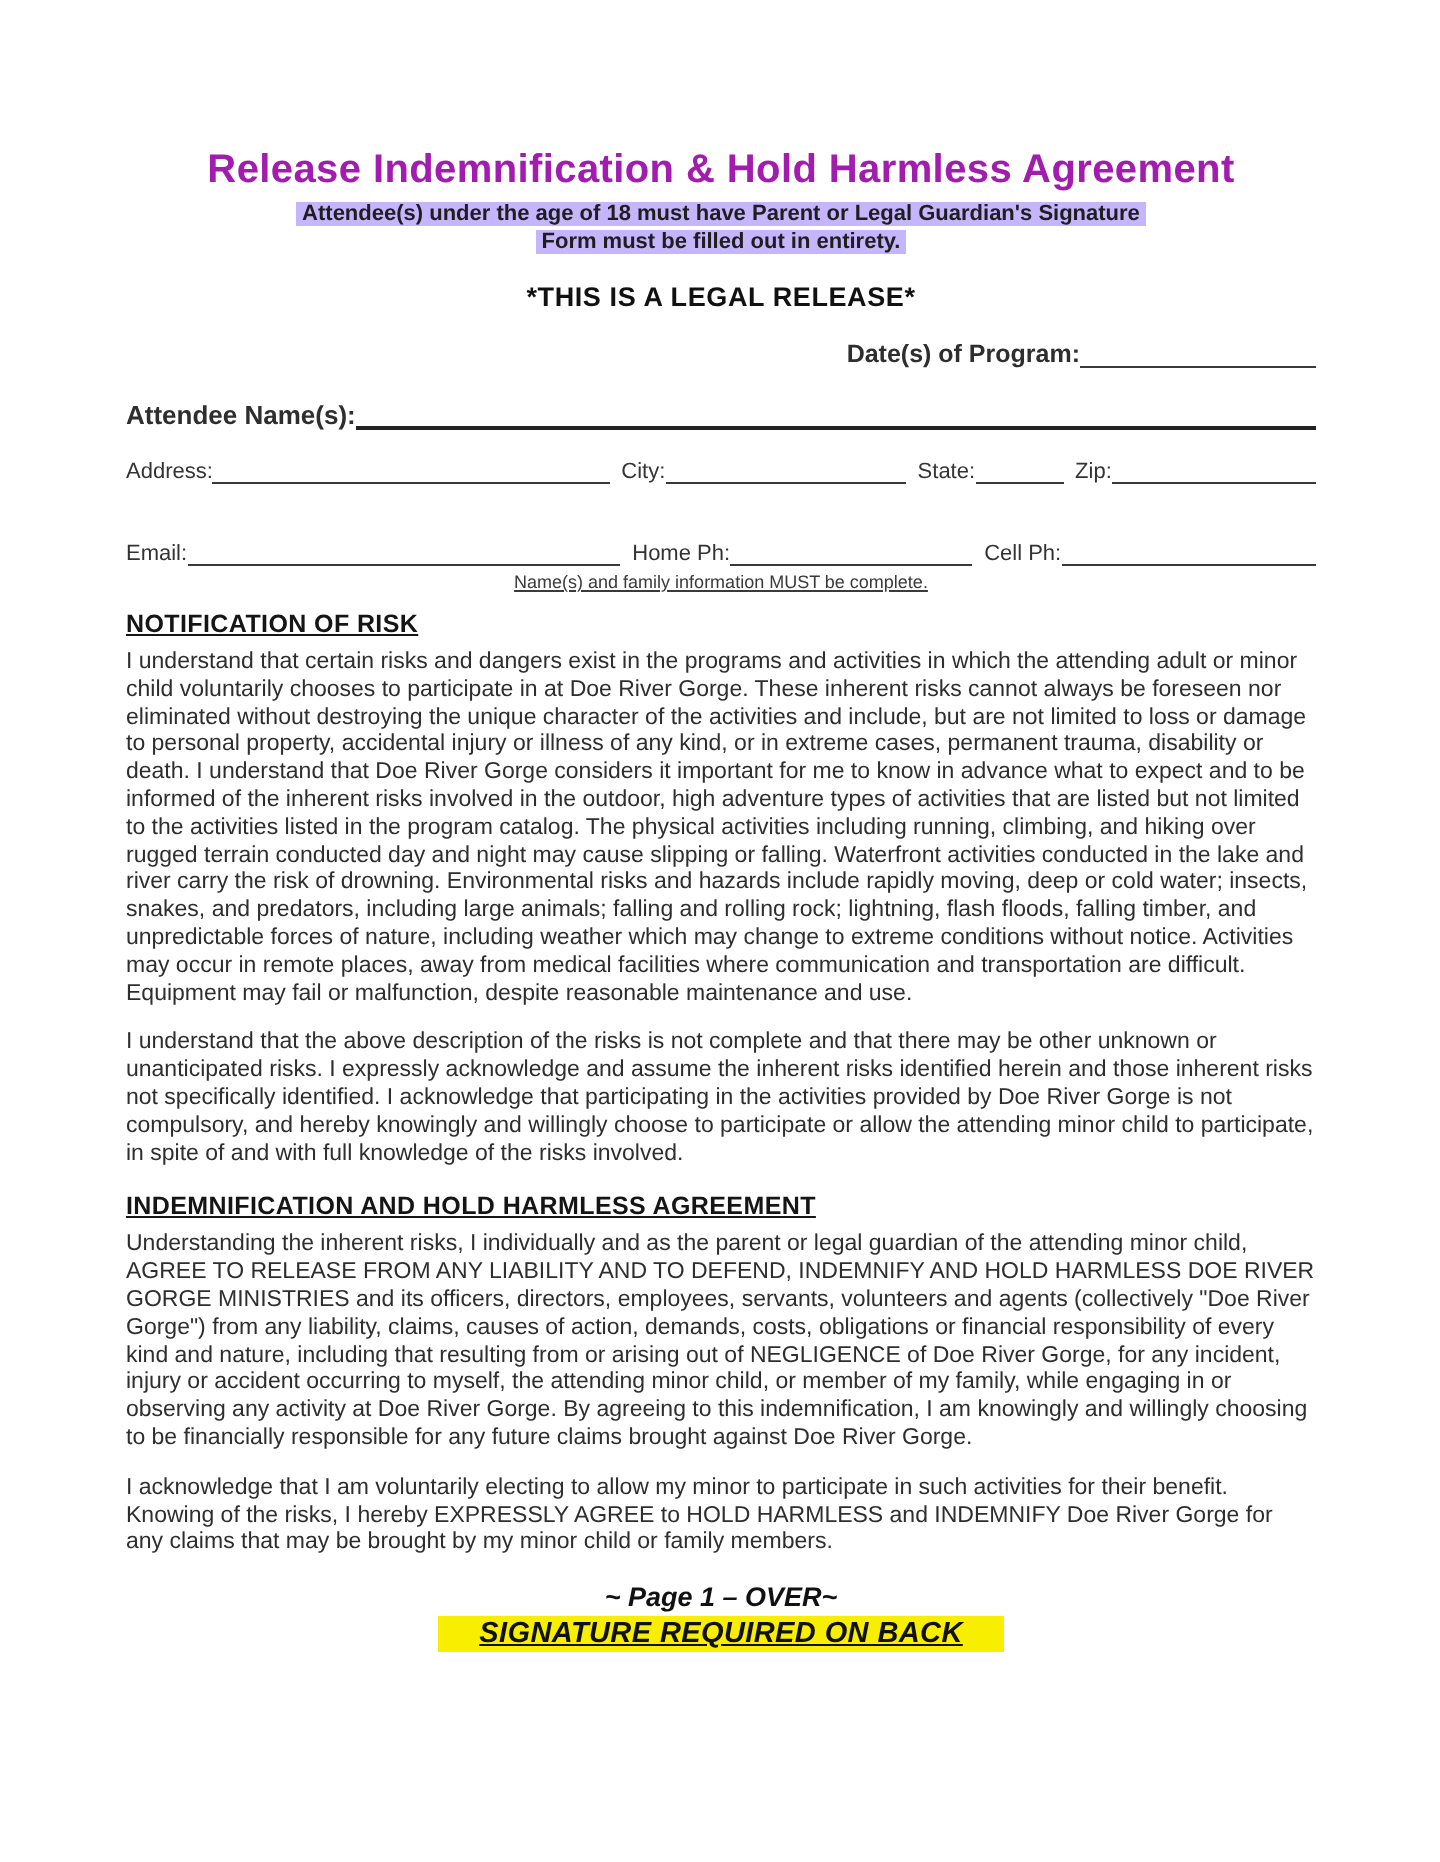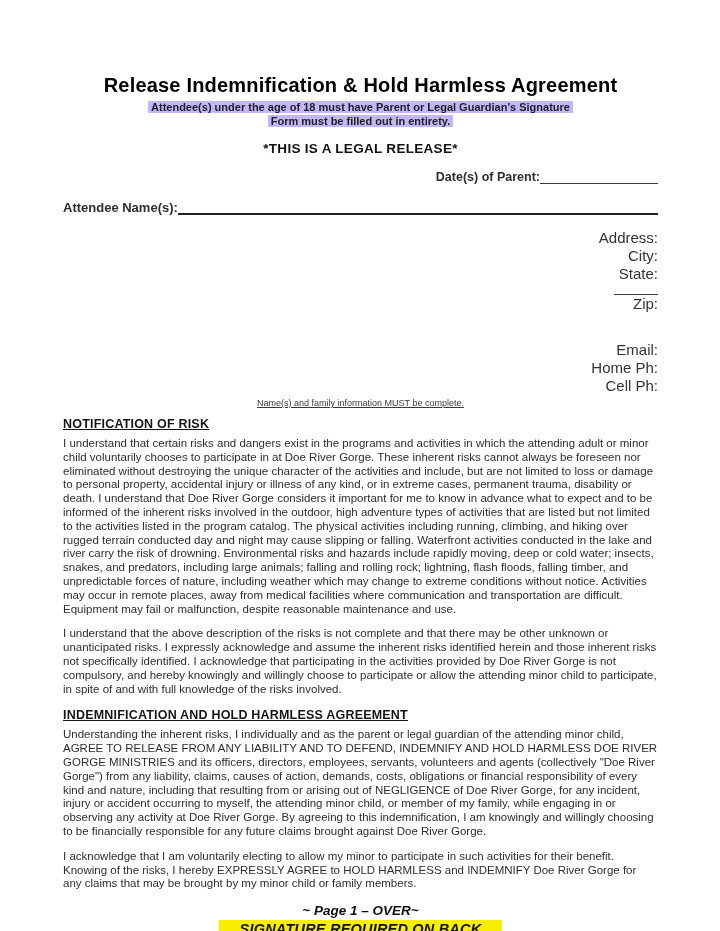--- a/index.html
+++ b/index.html
@@ -15,21 +15,21 @@
     width: 720px; height: 931px;
     background: #ffffff;
     padding: 0 62px 0 63px;
   }
   
   .doc-title {
     margin-top: 74px;
     text-align: center;
     font-size: 20px;
     font-weight: bold;
-    color: #000000;
+    color: #a21caf;
     letter-spacing: 0.2px;
   }
   .notice {
     margin-top: 4px;
     text-align: center;
     font-size: 11px;
     font-weight: bold;
     line-height: 13.5px;
     color: #1e1e1e;
   }
@@ -59,23 +59,22 @@
     font-weight: bold;
   }
   .date-row .fill { width: 118px; }
   .attendee-row {
     margin-top: 16px;
     font-size: 13px;
     font-weight: bold;
   }
   .attendee-row .fill { flex: 1; border-bottom-width: 2px; border-bottom-color: #222; height: 14px; }
   .contact-row {
-    font-size: 15px;
+    font-size: 11px;
     color: #333;
-    flex-direction: column;
   }
   .address-row { margin-top: 14px; }
   .email-row { margin-top: 28px; }
   .contact-row .lbl { white-space: nowrap; }
   .f-address { flex: 1.65; }
   .f-city    { flex: 1.0; }
   .f-state   { width: 44px; }
   .f-zip     { flex: 0.85; }
   .f-email   { flex: 1.7; }
   .f-homeph  { flex: 0.95; }
@@ -140,21 +139,21 @@
   <div class="doc-title">Release Indemnification &amp; Hold Harmless Agreement</div>
 
   <div class="notice">
     <span class="hl">Attendee(s) under the age of 18 must have Parent or Legal Guardian's Signature</span><br>
     <span class="hl">Form must be filled out in entirety.</span>
   </div>
 
   <div class="legal-release">*THIS IS A LEGAL RELEASE*</div>
 
   <div class="row date-row">
-    <span class="lbl">Date(s) of Parent:</span>
+    <span class="lbl">Date(s) of Program:</span>
     <span class="fill"></span>
   </div>
 
   <div class="row attendee-row">
     <span class="lbl">Attendee Name(s):</span>
     <span class="fill"></span>
   </div>
 
   <div class="row contact-row address-row">
     <span class="lbl">Address:</span>

